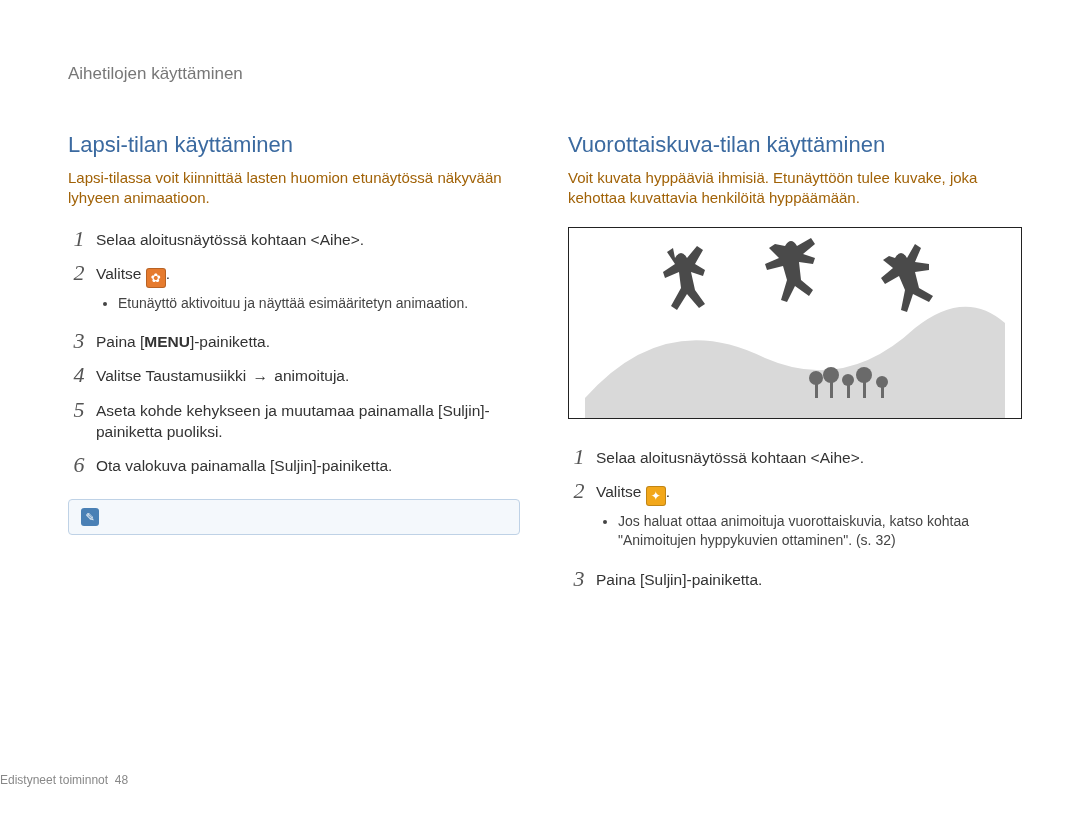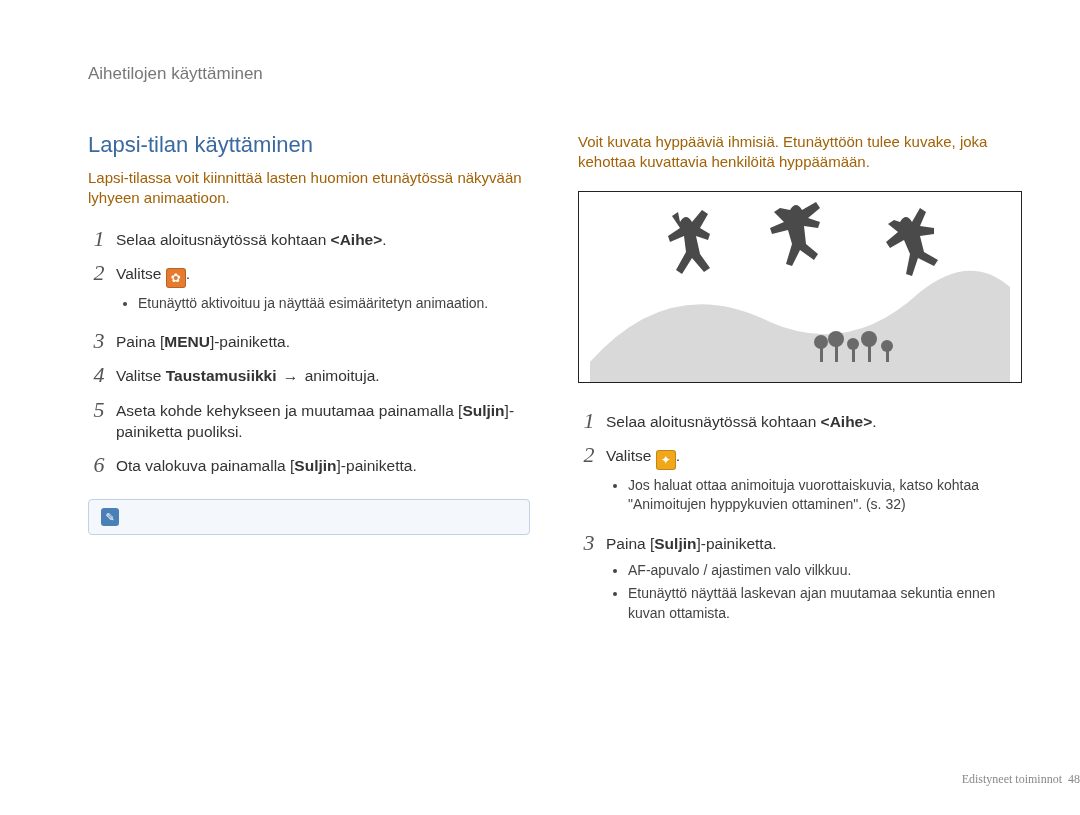--- a/index.html
+++ b/index.html
@@ -7,21 +7,21 @@
     padding: 0;
     font-family: Arial, Helvetica, sans-serif;
     background: #fff;
     color: #333;
     width: 1080px;
     height: 815px;
     box-sizing: border-box;
     position: relative;
   }
   .page {
-    padding: 64px 60px 40px 88px;
+    padding: 64px 60px 40px 68px;
   }
   .breadcrumb {
     font-size: 17px;
     color: #777;
     font-weight: 300;
     margin-bottom: 36px;
   }
   .columns {
     display: flex;
     gap: 48px;
@@ -62,21 +62,21 @@
     flex: 0 0 22px;
     text-align: center;
     margin-right: 6px;
     line-height: 1.1;
   }
   .step-body {
     font-size: 15.5px;
     line-height: 1.4;
     padding-top: 2px;
   }
-  .step-body .bold { font-weight: bold; }
+  .step-body .bold { font-weight: normal; }
   .step-body .menu-label {
     font-weight: bold;
   }
   .bullet-list {
     list-style: disc;
     margin: 6px 0 6px 22px;
     padding: 0;
     font-size: 14px;
     color: #444;
     line-height: 1.4;
@@ -124,24 +124,23 @@
     border: 1px solid #222;
     width: 100%;
     height: 190px;
     margin-bottom: 22px;
   }
   .footer {
     position: absolute;
     bottom: 28px;
     left: 0;
     right: 0;
-    text-align: right;
+    text-align: left;
     font-size: 12px;
     color: #888;
-    font-family: Liberation Serif, serif;
   }
   .arrow { padding: 0 2px; }
 </style>
 </head>
 <body>
 
 <div class="page">
   <div class="breadcrumb">Aihetilojen käyttäminen</div>
 
   <div class="columns">
@@ -191,20 +190,21 @@
           </div>
         </li>
       </ol>
 
       <div class="note-box">
         <div class="note-icon">✎</div>
       </div>
     </div>
 
     <div class="col">
+      <h2 class="section">Vuorottaiskuva-tilan käyttäminen</h2>
       <p class="lead">Voit kuvata hyppääviä ihmisiä. Etunäyttöön tulee kuvake, joka kehottaa kuvattavia henkilöitä hyppäämään.</p>
 
       <svg class="illustration" viewBox="0 0 420 190" aria-label="silhouette-jumping-people">
         <rect x="0" y="0" width="420" height="190" fill="#ffffff"></rect>
         <path d="M0 170 Q80 80 180 130 Q260 165 330 100 Q380 60 420 95 L420 190 L0 190 Z" fill="#d9d9d9"></path>
 
         <g fill="#6a6a6a">
           <rect x="230" y="152" width="3" height="18"></rect>
             <circle cx="231" cy="150" r="7"></circle>
           <rect x="245" y="150" width="3" height="20"></rect>
@@ -237,24 +237,20 @@
             <span>Valitse </span><span class="icon-box yellow">✦</span><span>.</span>
             <ul class="bullet-list">
               <li>Jos haluat ottaa animoituja vuorottaiskuvia, katso kohtaa "Animoitujen hyppykuvien ottaminen". (s. 32)</li>
             </ul>
           </div>
         </li>
         <li>
           <span class="num">3</span>
           <div class="step-body">
             <span>Paina [</span><span class="bold">Suljin</span><span>]-painiketta.</span>
-            <ul class="bullet-list">
-              <li>AF-apuvalo / ajastimen valo vilkkuu.</li>
-              <li>Etunäyttö näyttää laskevan ajan muutamaa sekuntia ennen kuvan ottamista.</li>
-            </ul>
           </div>
         </li>
       </ol>
     </div>
 
   </div>
 </div>
 
 <div class="footer">
   <span>Edistyneet toiminnot</span>&nbsp;&nbsp;<span>48</span>

